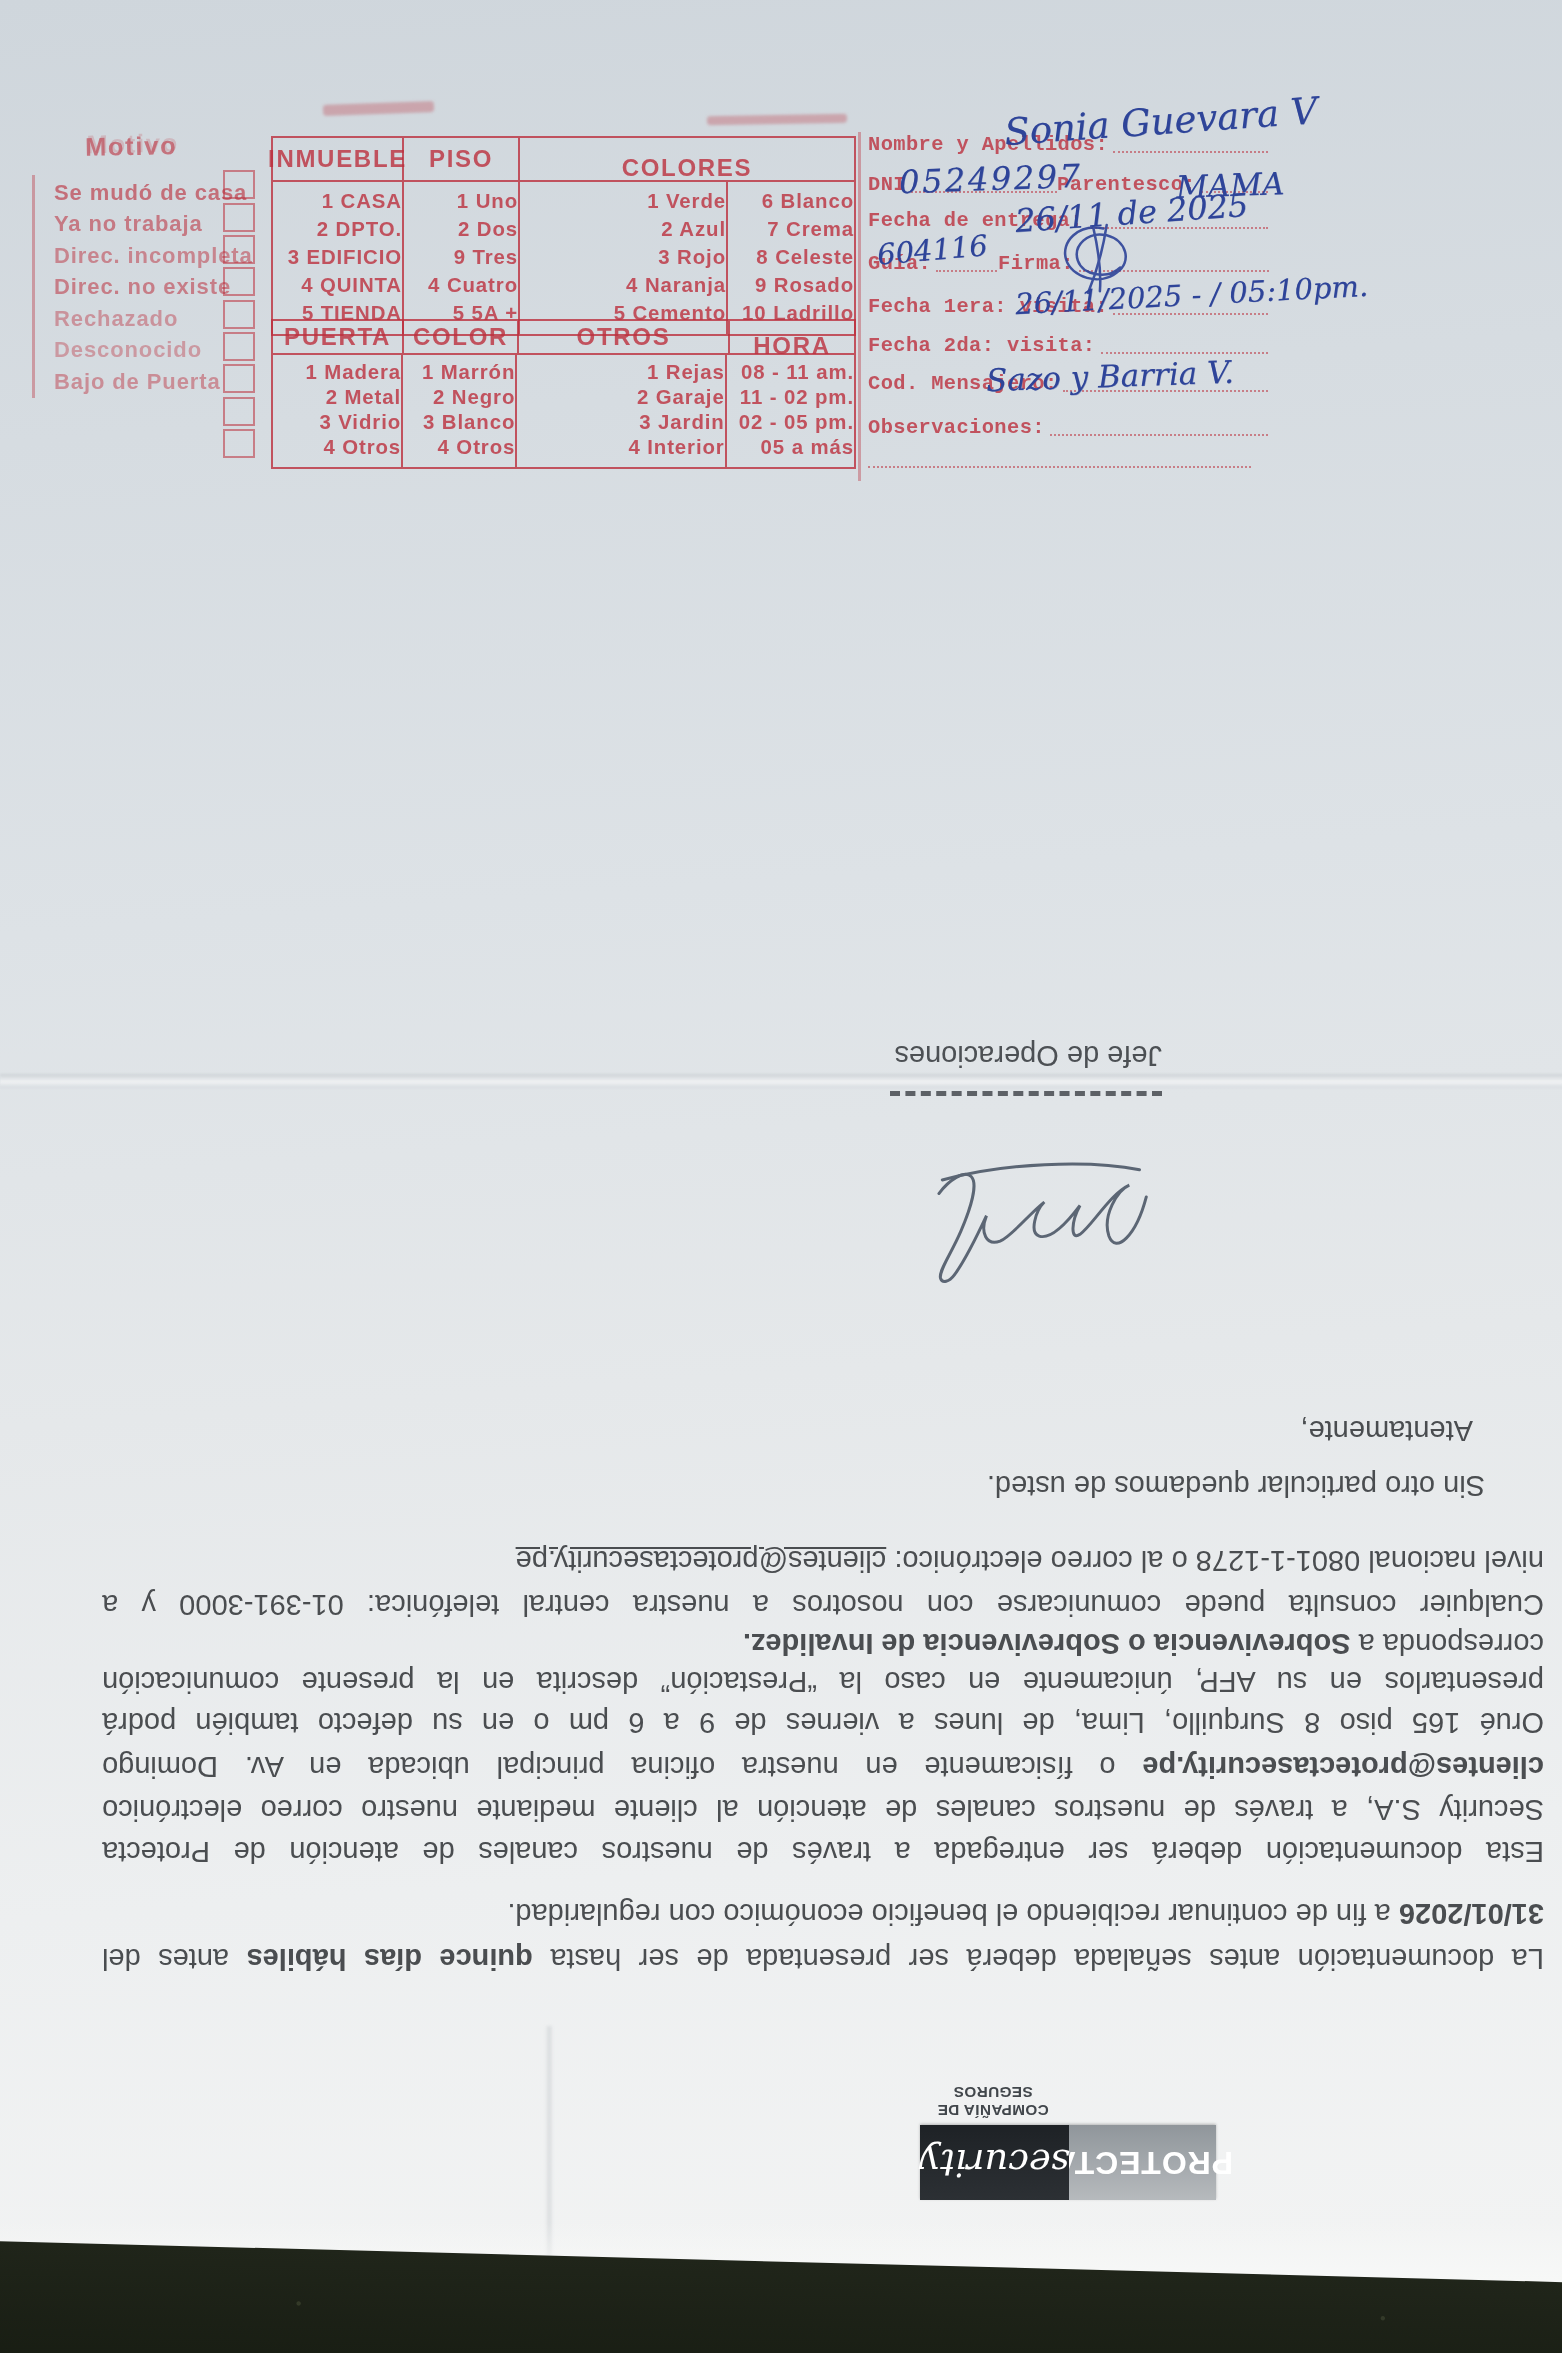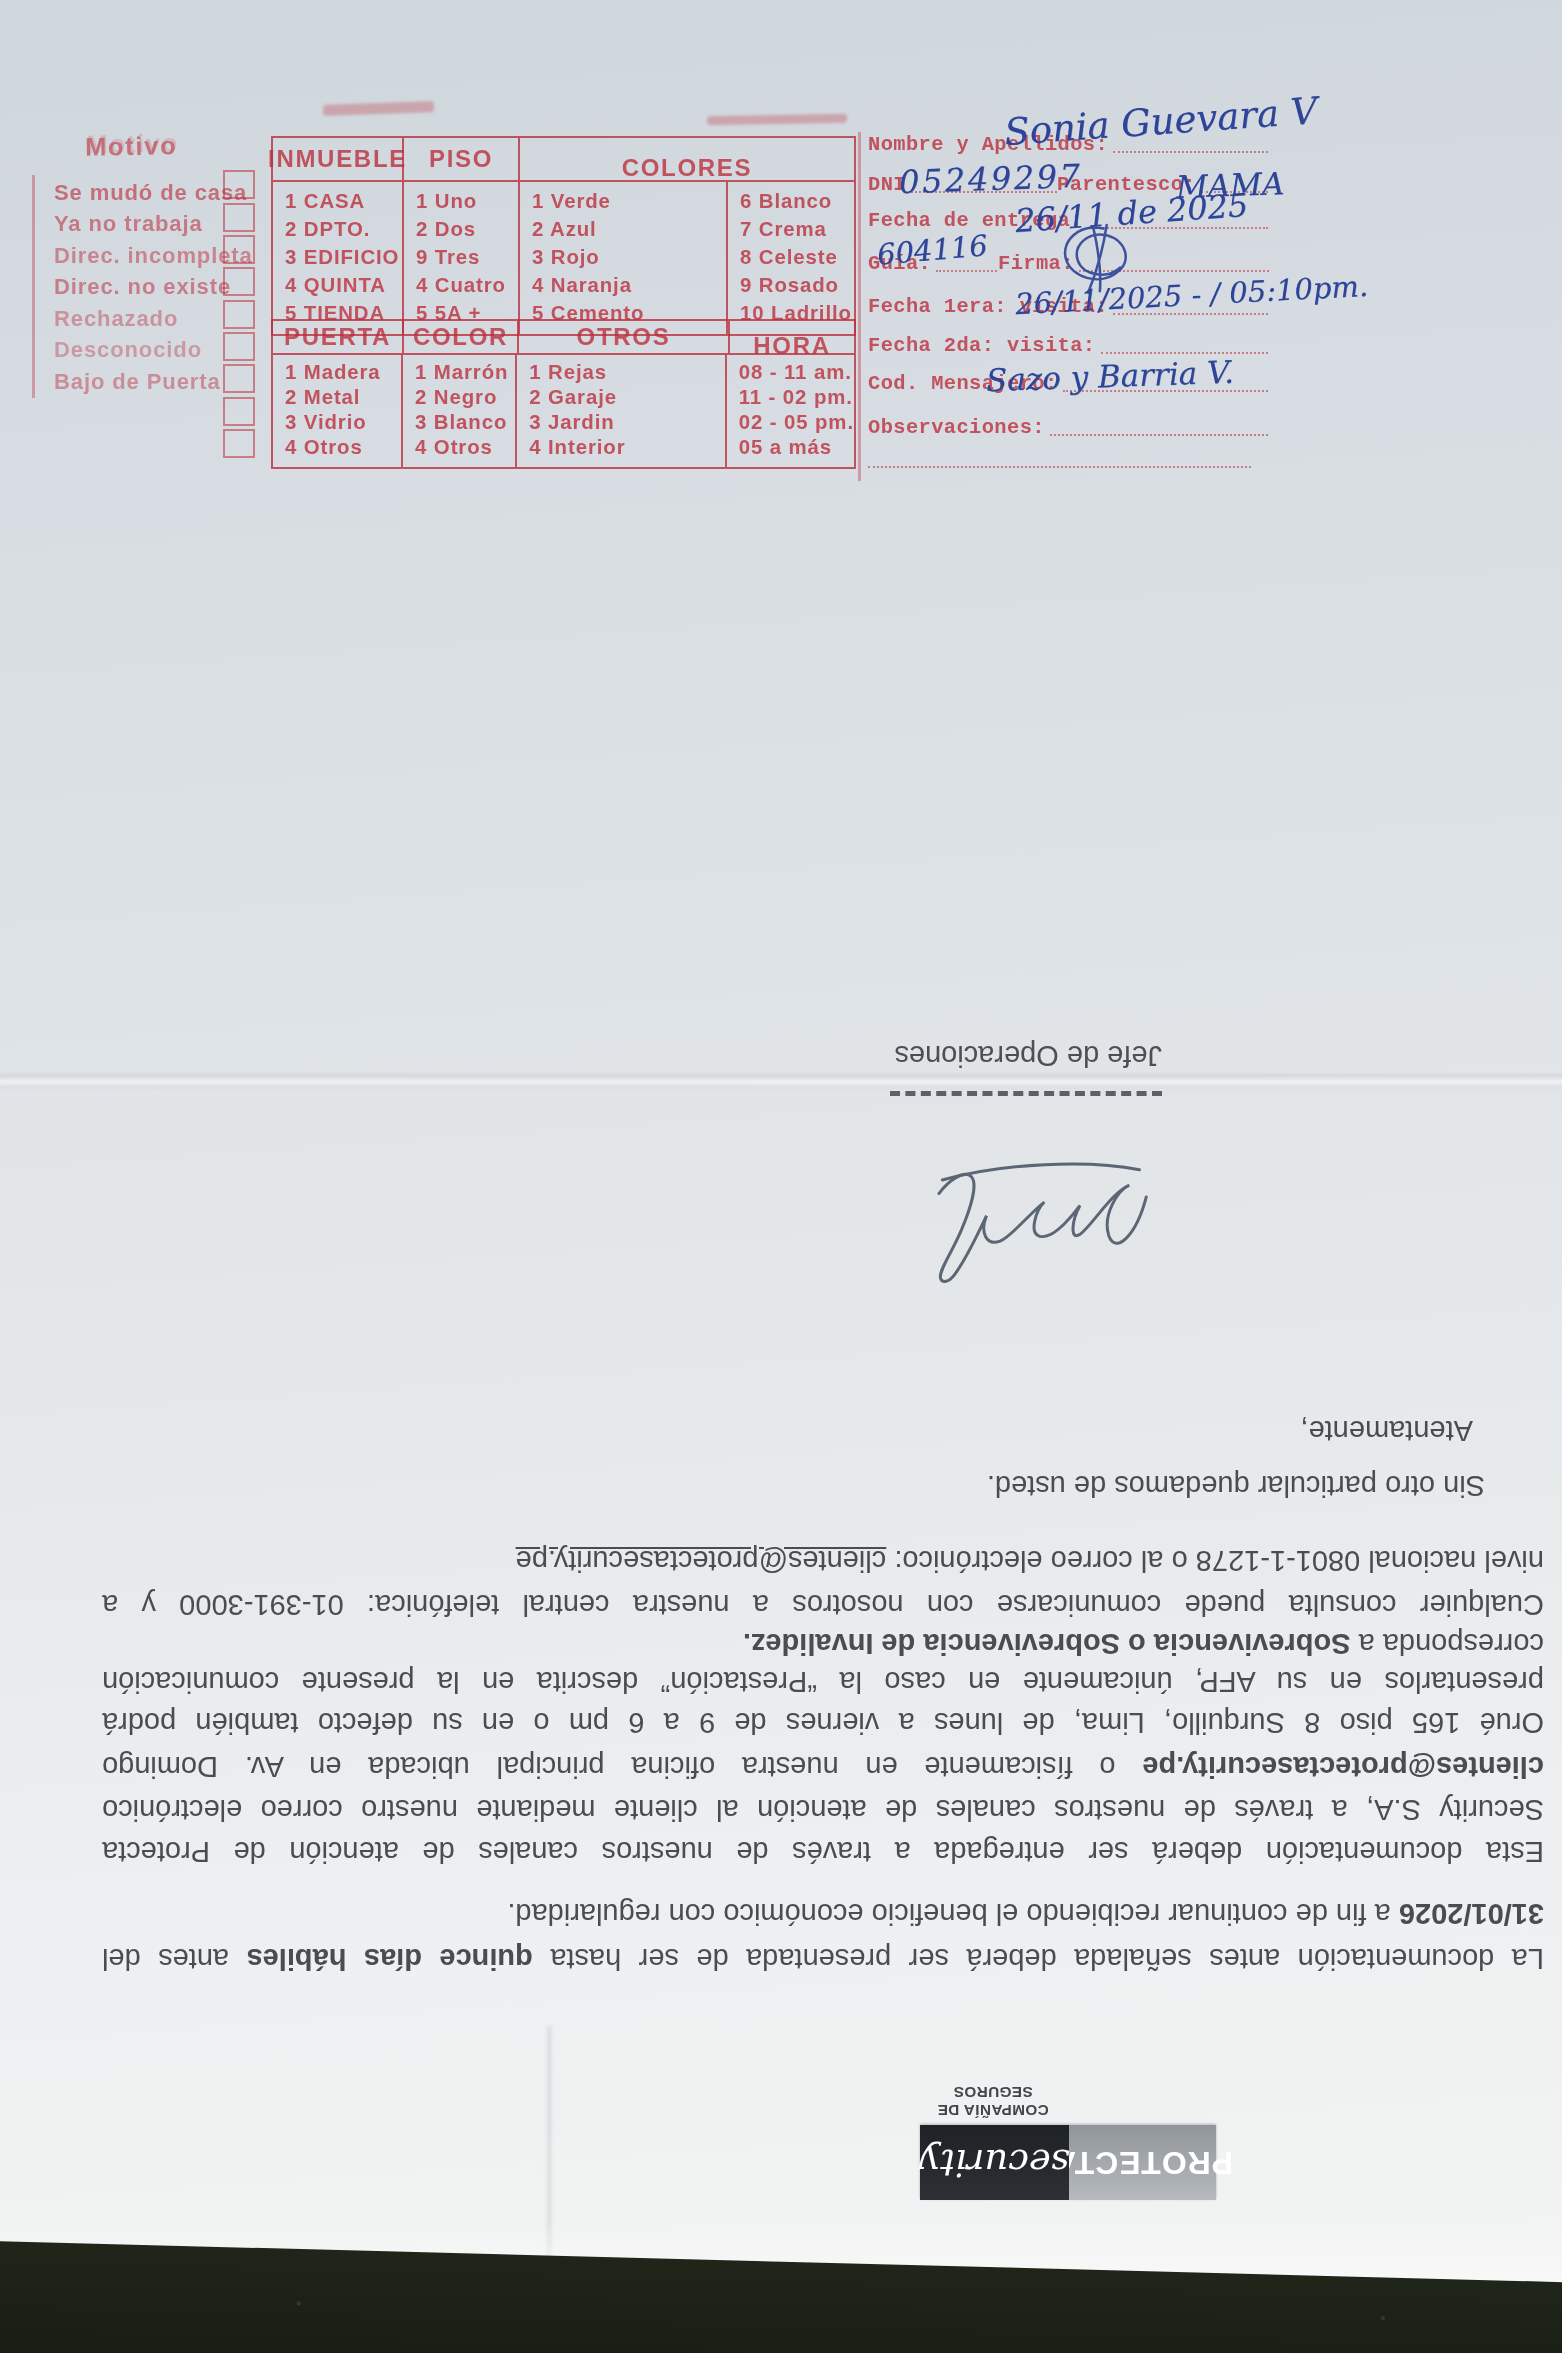--- a/index.html
+++ b/index.html
@@ -12,21 +12,21 @@
   html,body{margin:0;padding:0;}
   body{
     width:1563px;height:2354px;overflow:hidden;
     font-family:"Liberation Sans", sans-serif;
     background:#8a949c;
   }
   .photo{position:relative;width:1563px;height:2354px;overflow:hidden;
     background:linear-gradient(176deg,#cfd6dc 0%,#d6dce1 18%,#dde2e6 38%,#e5e8ea 58%,#edeff0 78%,#f2f3f3 95%);
   }
   
-  .stamp{position:absolute;left:0;top:0;width:1563px;height:545px;color:var(--red);}
+  .stamp{position:absolute;left:0;top:0;width:1563px;height:545px;color:var(--red);text-align:right;}
   .stamp *{box-sizing:border-box;}
   .motivo-title{position:absolute;left:85px;top:132px;font-size:25.5px;font-weight:bold;letter-spacing:1.7px;opacity:.75;transform:rotate(-1deg);text-shadow:1.7px -2.6px 0 rgba(187,47,61,.25);}
   .motivo-rail{position:absolute;left:32px;top:175px;width:2.6px;height:223px;background:var(--red-faint);}
   .motivo-item{position:absolute;left:54px;font-size:22px;font-weight:bold;letter-spacing:0.9px;white-space:nowrap;}
   .cbrail{position:absolute;left:858px;top:132px;width:2.6px;height:349px;background:var(--red-faint);}
   .cb{position:absolute;left:223px;width:32px;height:29px;border:2.1px solid var(--red-soft);}
   
   .rtable{position:absolute;left:271px;width:585px;border:2.6px solid var(--red);}
   .rt-head{display:flex;border-bottom:2.6px solid var(--red);}
   .rt-head .hc{display:flex;align-items:center;justify-content:center;font-size:24px;font-weight:bold;letter-spacing:1.7px;border-right:2.6px solid var(--red);}

